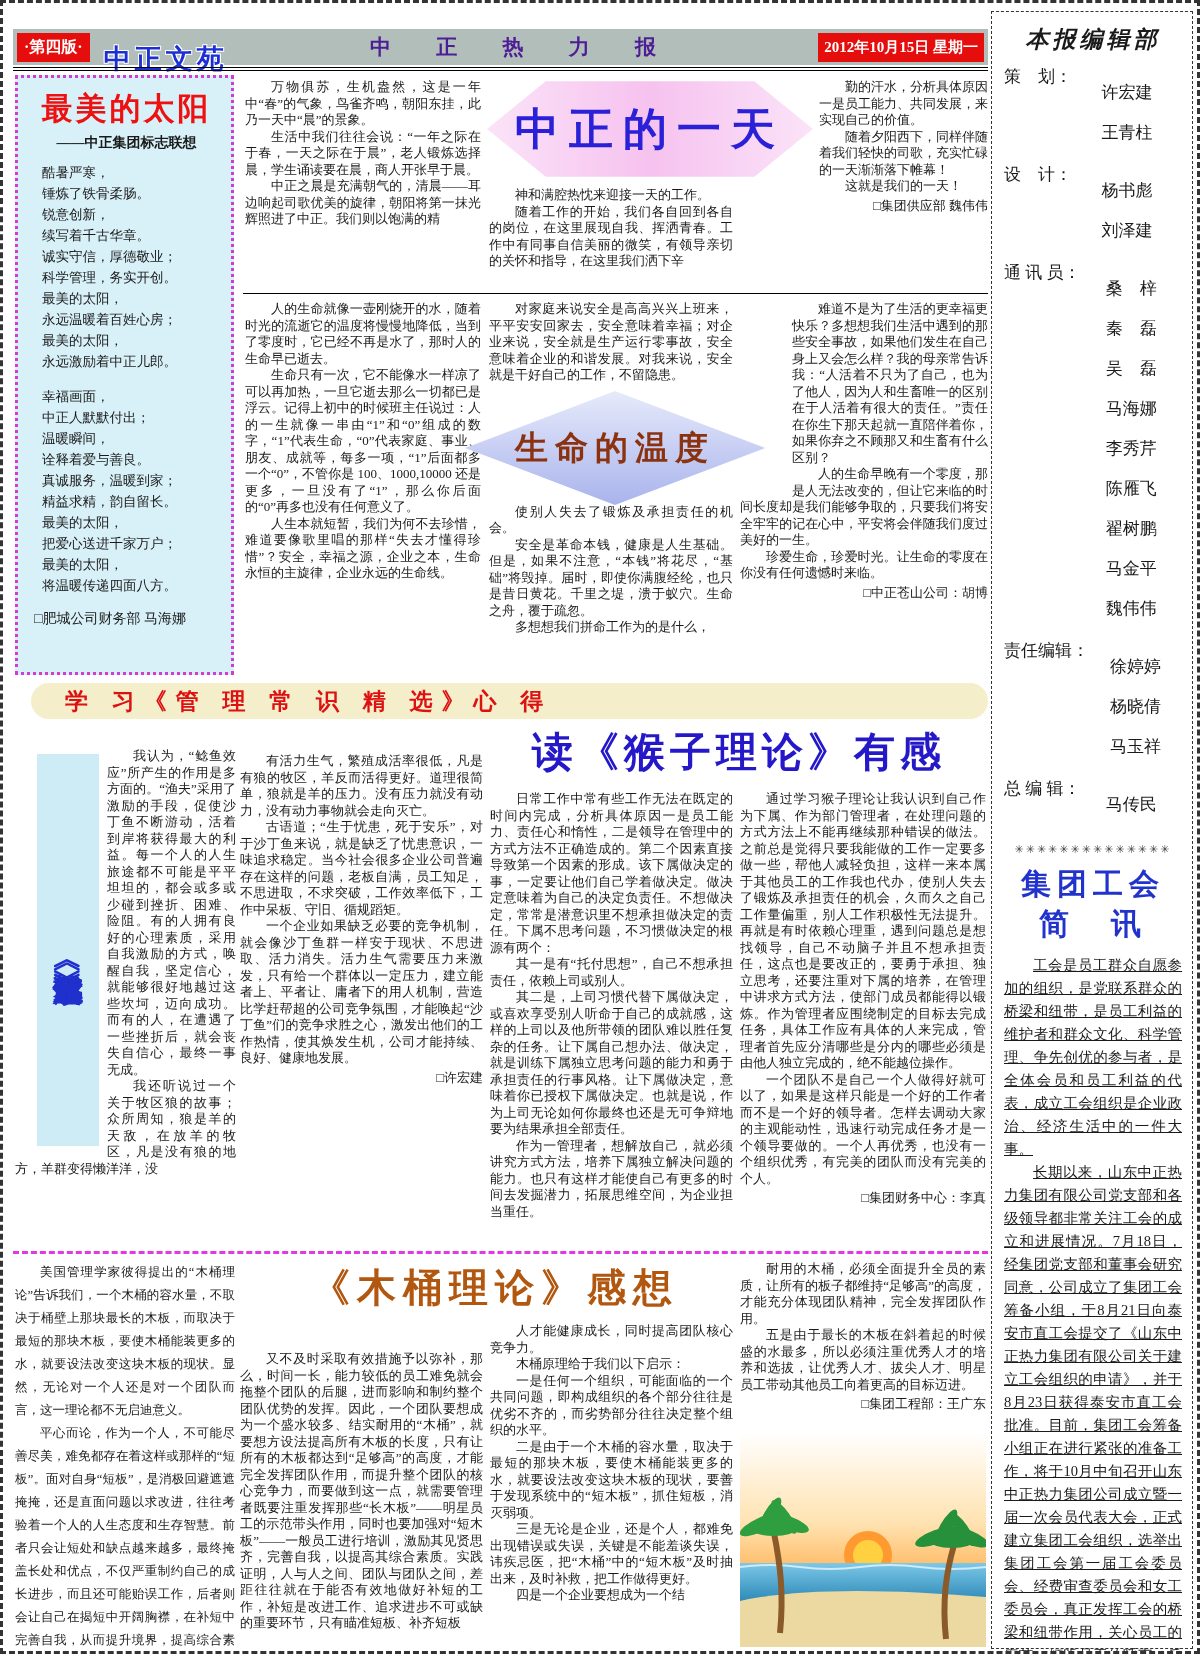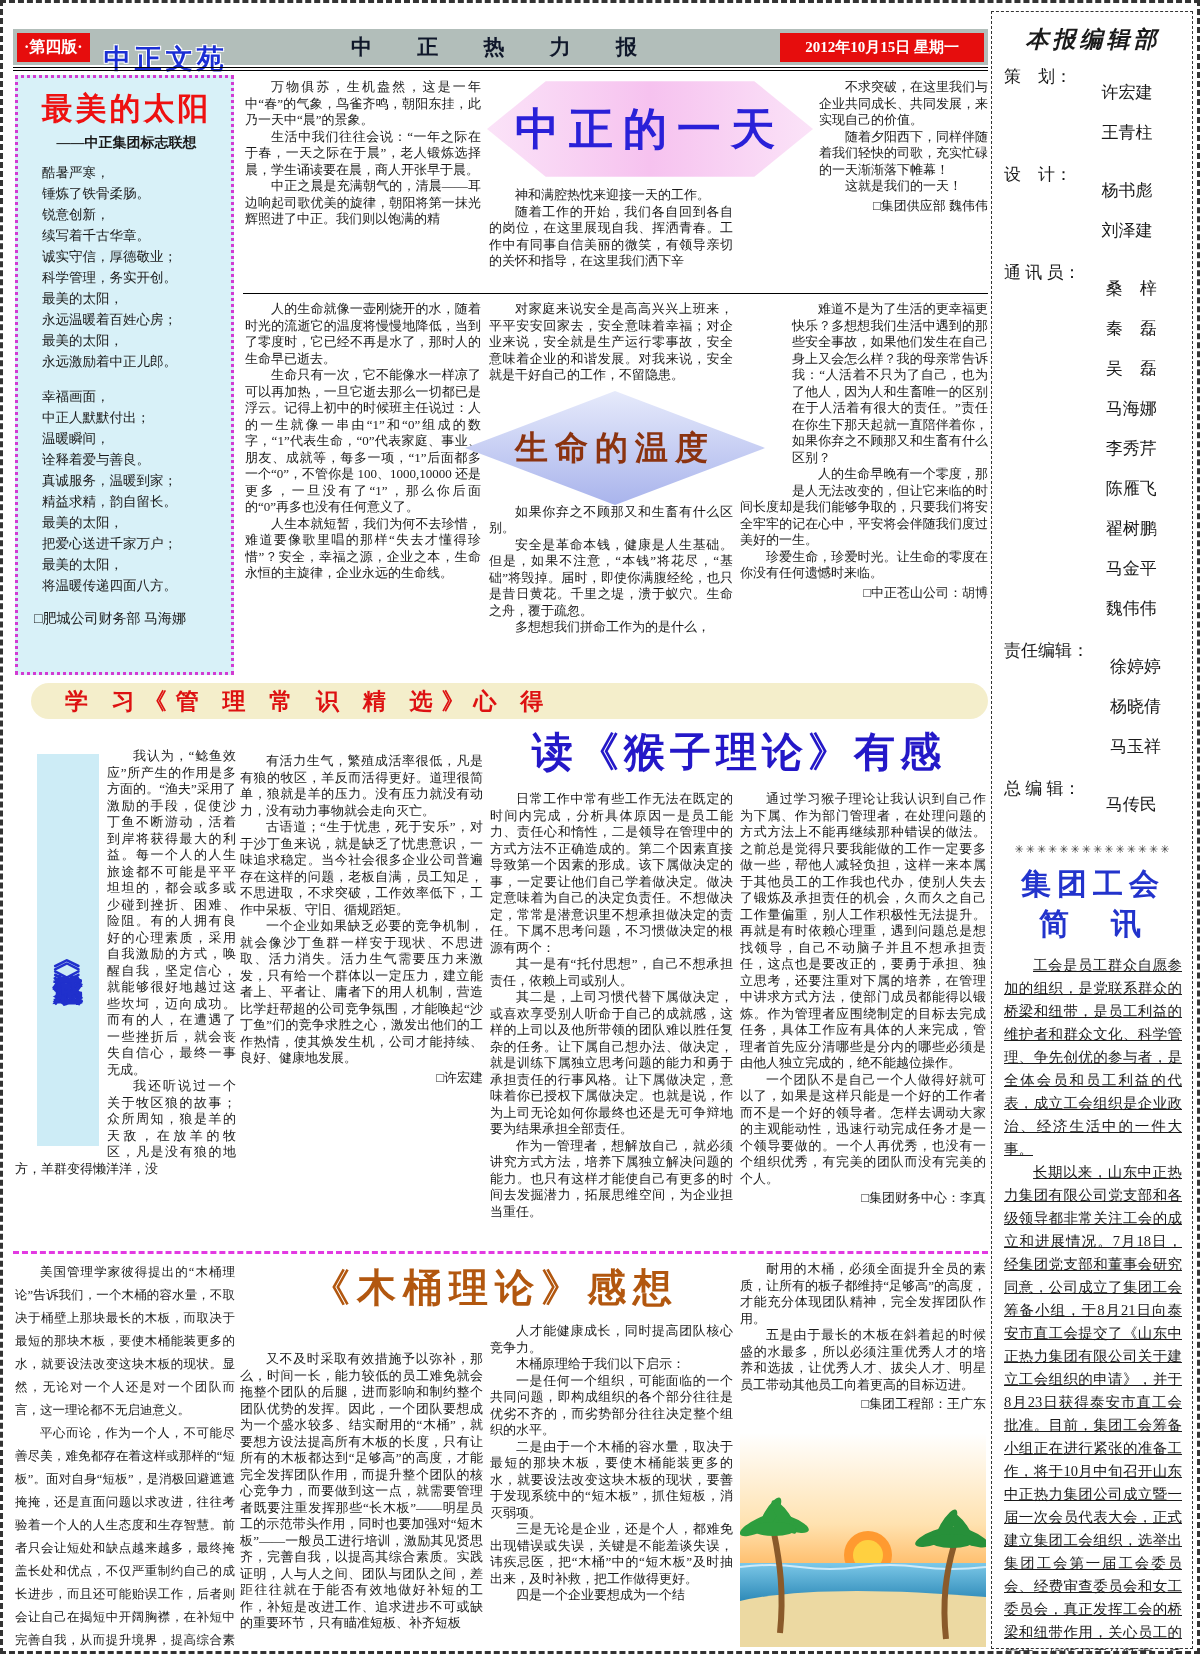--- a/index.html
+++ b/index.html
@@ -2,22 +2,22 @@
 <html><head>
 <meta charset="utf-8">
 <style>
   html,body{margin:0;padding:0;background:#e8e8e8;font-family:"Liberation Serif","DejaVu Serif",serif;}
   .page{position:relative;width:1200px;height:1654px;margin:0 auto;background:#fff;border:3px dashed #333;box-sizing:border-box;overflow:hidden;color:#1a1a1a;}
   
   .masthead{position:absolute;left:10px;top:26px;width:975px;height:36px;background:#b2beba;display:flex;align-items:center;}
   .edition{background:#e60d0d;color:#fff;font-weight:bold;font-size:16px;padding:4px 7px;margin-left:4px;white-space:nowrap;}
   .column-name{color:#1b2fd4;font-weight:bold;font-size:27px;letter-spacing:4px;margin-left:14px;white-space:nowrap;
     text-shadow:1px 1px 0 #fff,-1px -1px 0 #fff,1px -1px 0 #fff,-1px 1px 0 #fff;margin-top:24px;}
-  .paper-name{flex:1;text-align:center;font-weight:bold;font-size:21px;letter-spacing:20px;color:#0f172a;white-space:nowrap;}
-  .date-badge{background:#e60d0d;color:#fff;font-weight:bold;font-size:15px;padding:5px 25px;margin-right:4px;white-space:nowrap;}
+  .paper-name{flex:1;text-align:center;font-weight:bold;font-size:21px;letter-spacing:20px;color:#4c1d95;white-space:nowrap;}
+  .date-badge{background:#e60d0d;color:#fff;font-weight:bold;font-size:15px;padding:5px 6px;margin-right:4px;white-space:nowrap;}
   .rule-double{position:absolute;left:10px;top:64px;width:975px;height:0;border-top:4px double #000;}
   .rule-mid{position:absolute;left:240px;top:290px;width:745px;height:0;border-top:1px solid #000;}
   .divider-magenta{position:absolute;left:10px;top:1248px;width:975px;height:0;border-top:3px dashed #e23ae2;}
   
   .art-col{position:absolute;text-align:justify;font-size:13px;line-height:16.5px;overflow:hidden;}
   .art-col p{margin:0;text-indent:2em;}
   .byline{text-indent:0 !important;text-align:right;margin-top:3px !important;}
   
   .poem-box{position:absolute;left:12px;top:72px;width:219px;height:600px;background:#d8f1f8;border:3px dotted #d23bd2;box-sizing:border-box;padding:8px 6px 6px 10px;}
   .poem-title{margin:2px 0 4px 0;text-align:center;color:#ee1111;font-size:31px;font-weight:bold;letter-spacing:3px;}
@@ -119,40 +119,40 @@
     <div class="lens"></div>
     <div class="t">中正的一天</div>
   </div>
   <div class="art-col" style="left:486px;top:184px;width:244px;height:102px;">
       <p>神和满腔热忱来迎接一天的工作。</p>
       <p>随着工作的开始，我们各自回到各自的岗位，在这里展现自我、挥洒青春。工作中有同事自信美丽的微笑，有领导亲切的关怀和指导，在这里我们洒下辛</p>
     </div>
   <div class="art-col" style="left:738px;top:76px;width:247px;height:210px;">
     <div class="spacer-tl"></div>
     <div>
-        <p>不求突破，在这里我们与企业共同成长、共同发展，来实现自己的价值。</p>
+        <p>勤的汗水，分析具体原因一是员工能力、共同发展，来实现自己的价值。</p>
         <p>随着夕阳西下，同样伴随着我们轻快的司歌，充实忙碌的一天渐渐落下帷幕！</p>
         <p>这就是我们的一天！</p>
       </div>
     <p class="byline">□集团供应部 魏伟伟</p>
   </div>
   <div class="rule-mid"></div>
 
   <div class="art-col" style="left:242px;top:298px;width:236px;height:372px;">
       <p>人的生命就像一壶刚烧开的水，随着时光的流逝它的温度将慢慢地降低，当到了零度时，它已经不再是水了，那时人的生命早已逝去。</p>
       <p>生命只有一次，它不能像水一样凉了可以再加热，一旦它逝去那么一切都已是浮云。记得上初中的时候班主任说过：人的一生就像一串由“1”和“0”组成的数字，“1”代表生命，“0”代表家庭、事业、朋友、成就等，每多一项，“1”后面都多一个“0”，不管你是 100、1000,10000 还是更多，一旦没有了“1”，那么你后面的“0”再多也没有任何意义了。</p>
       <p>人生本就短暂，我们为何不去珍惜，难道要像歌里唱的那样“失去才懂得珍惜”？安全，幸福之源，企业之本，生命永恒的主旋律，企业永远的生命线。</p>
     </div>
   <div class="art-col" style="left:486px;top:298px;width:244px;height:372px;">
     <div>
         <p>对家庭来说安全是高高兴兴上班来，平平安安回家去，安全意味着幸福；对企业来说，安全就是生产运行零事故，安全意味着企业的和谐发展。对我来说，安全就是干好自己的工作，不留隐患。</p>
       </div>
     <div class="spacer-mid"></div>
     <div>
-        <p>如果你弃之不顾那又和生畜有什么区别。</p>
+        <p>使别人失去了锻炼及承担责任的机会。</p>
         <p>安全是革命本钱，健康是人生基础。但是，如果不注意，“本钱”将花尽，“基础”将毁掉。届时，即使你满腹经纶，也只是昔日黄花。千里之堤，溃于蚁穴。生命之舟，覆于疏忽。</p>
         <p>多想想我们拼命工作为的是什么，</p>
       </div>
   </div>
   <div class="temp-diamond">
     <div class="lens"></div>
     <div class="t">生命的温度</div>
   </div>
   <div class="art-col" style="left:737px;top:298px;width:248px;height:372px;">
     <div class="spacer-float"></div>

